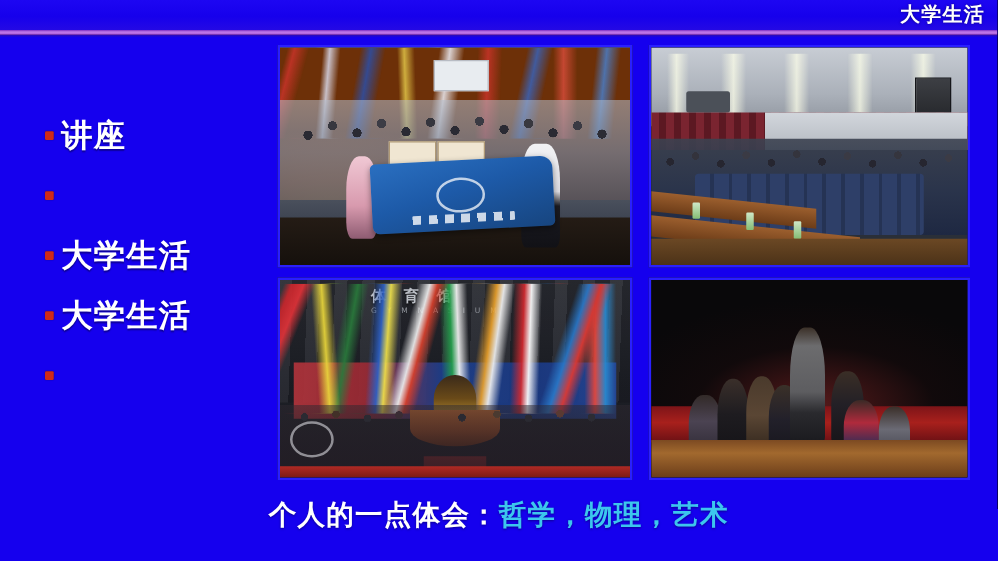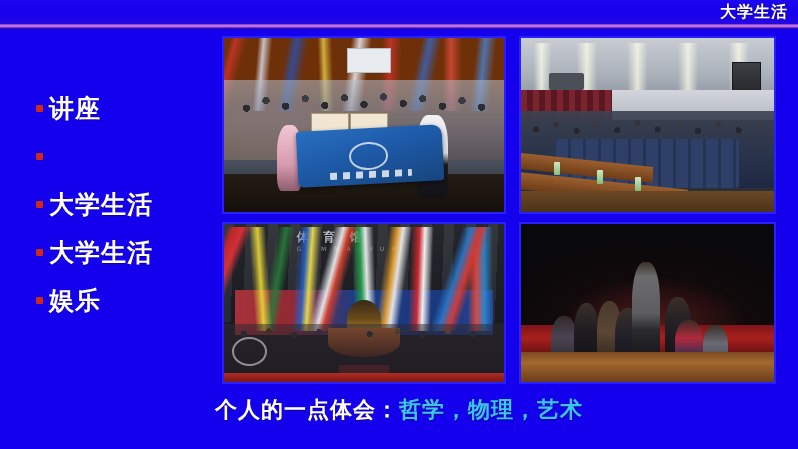--- a/index.html
+++ b/index.html
@@ -375,21 +375,21 @@
   .p4-a6 { left: 61%; top: 61%; width: 11%; height: 30%; background: linear-gradient(180deg,#3a2a26 0%,#b02a3c 38%,#2a2c58 78%,#1c1e3a 100%); }
   .p4-a7 { left: 72%; top: 64%; width: 10%; height: 28%; background: linear-gradient(180deg,#3a2e28 0%,#6a6a74 42%,#3a3a46 100%); }
 
   
   .caption {
     position: absolute;
     left: 0;
     top: 398px;
     width: 798px;
     text-align: center;
-    font-family: Liberation Mono, monospace;
+    font-family: Liberation Sans, sans-serif;
     font-size: 22px;
     font-weight: bold;
     letter-spacing: 1px;
     line-height: 28px;
     white-space: nowrap;
   }
   .caption-lead { color: #ffffff; text-shadow: 0 1px 2px rgba(0,0,0,0.4); }
   .caption-accent { color: #3cc6ee; text-shadow: 0 1px 2px rgba(0,0,0,0.4); }
 </style>
 </head>
@@ -418,21 +418,20 @@
       <span class="bullet-label">大学生活</span>
     </div>
 
     <div class="bullet-row">
       <span class="bullet-dot"></span>
       <span class="bullet-label">大学生活</span>
     </div>
 
     <div class="bullet-row">
       <span class="bullet-dot"></span>
-      <span class="bullet-label">娱乐</span>
     </div>
 
   </div>
 
   <div class="photo-grid">
 
     <div class="photo tl">
       <div class="photo-inner">
         <div class="p1-bg"></div>
         <div class="p1-flags"></div>

